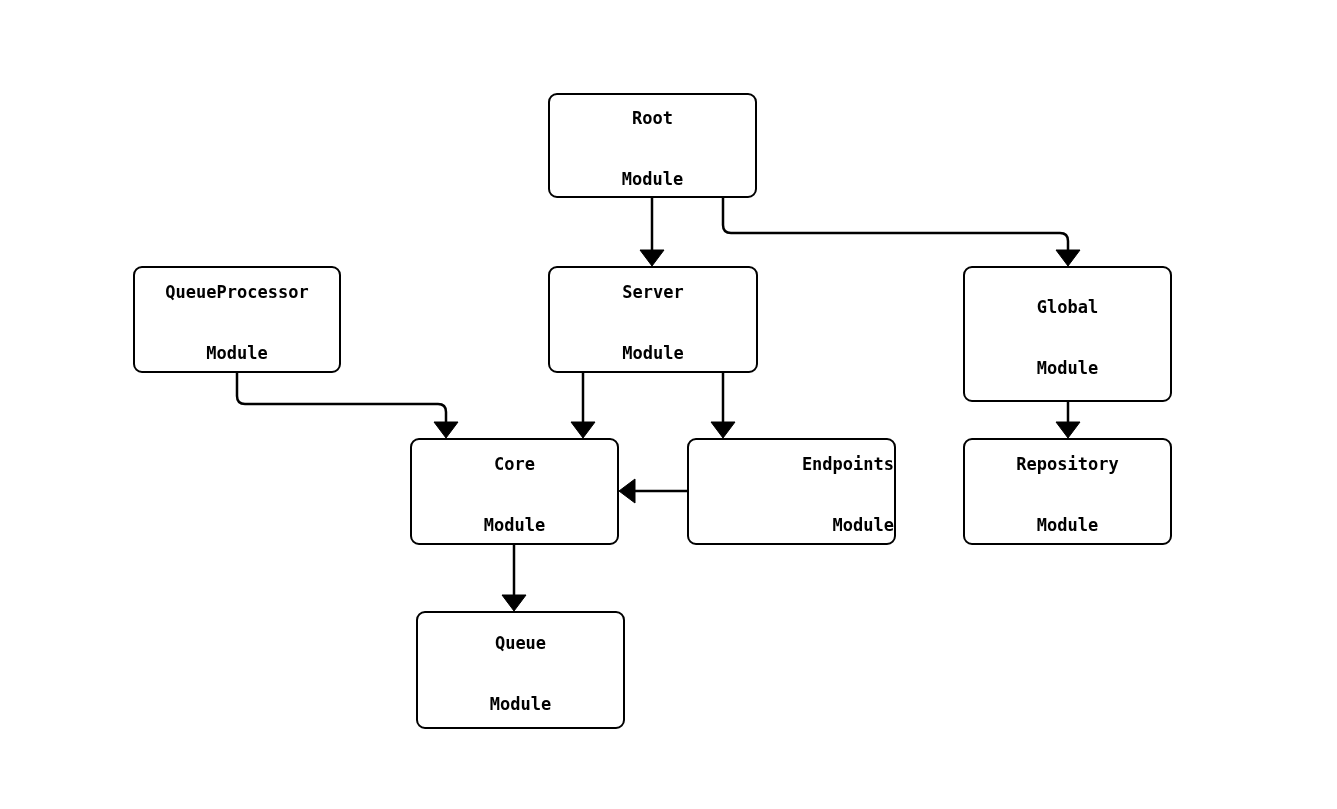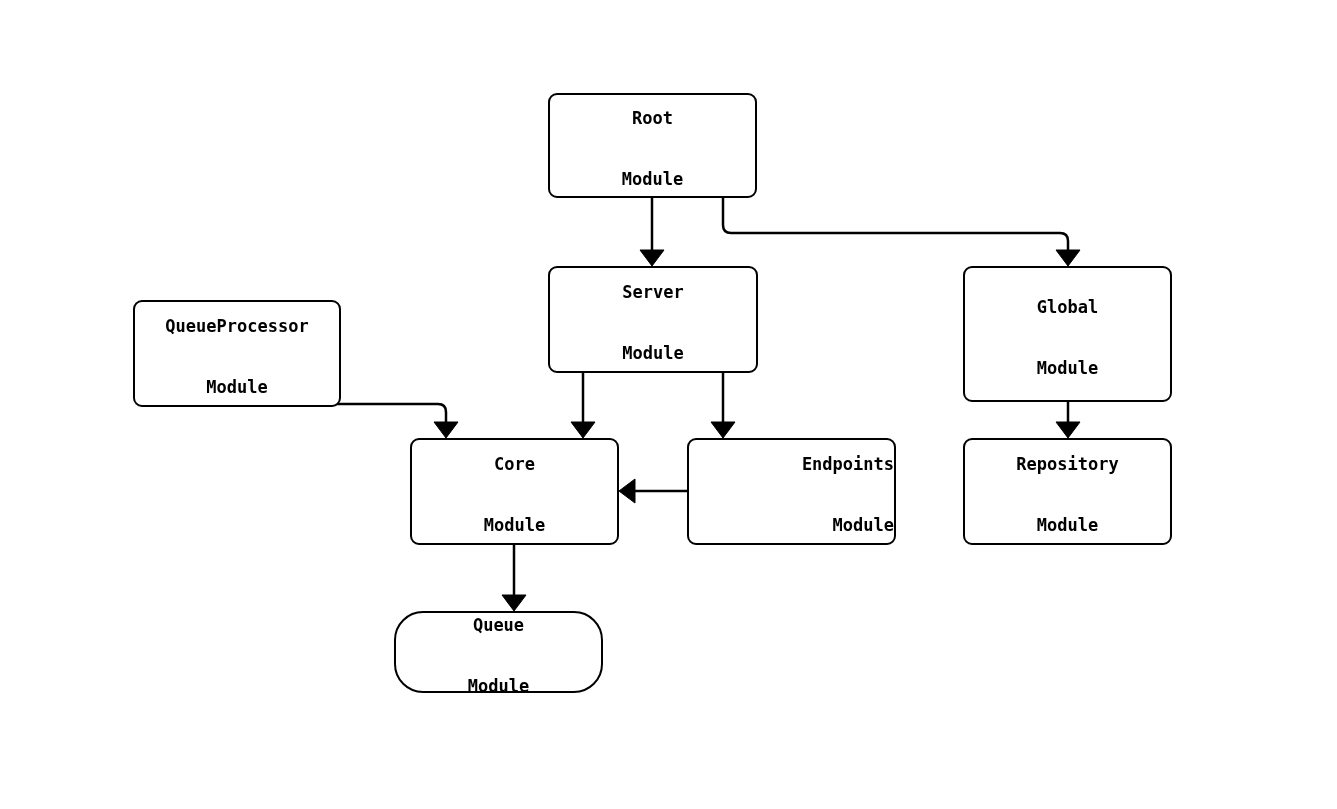--- a/index.html
+++ b/index.html
@@ -43,27 +43,27 @@
     justify-content: center;
     text-align: center;
     color: #000000;
     font-weight: bold;
     font-size: 17px;
     line-height: 22px;
     padding-top: 6px;
     gap: 39px;
   }
   .n-root          { left: 548px;  top: 93px;  width: 209px; height: 105px; }
-  .n-queueproc     { left: 133px;  top: 266px; width: 208px; height: 107px; margin-top: 34px; }
+  .n-queueproc     { left: 133px;  top: 266px; width: 208px; height: 107px; }
   .n-server        { left: 548px;  top: 266px; width: 210px; height: 107px; }
   .n-global        { left: 963px;  top: 266px; width: 209px; height: 136px; }
   .n-core          { left: 410px;  top: 438px; width: 209px; height: 107px; }
   .n-endpoints     { left: 687px;  top: 438px; width: 209px; height: 107px; align-items: flex-end; }
   .n-repository    { left: 963px;  top: 438px; width: 209px; height: 107px; }
-  .n-queue         { left: 394px;  top: 611px; width: 209px; height: 82px; border-radius: 29px; }
+  .n-queue         { left: 416px;  top: 611px; width: 209px; height: 118px; }
 </style>
 </head>
 <body>
 
 <div class="canvas">
 
   <svg class="edges" viewBox="0 0 1337 809" xmlns="http://www.w3.org/2000/svg">
 
     <g>
       <path d="M652 197 V251"></path>

